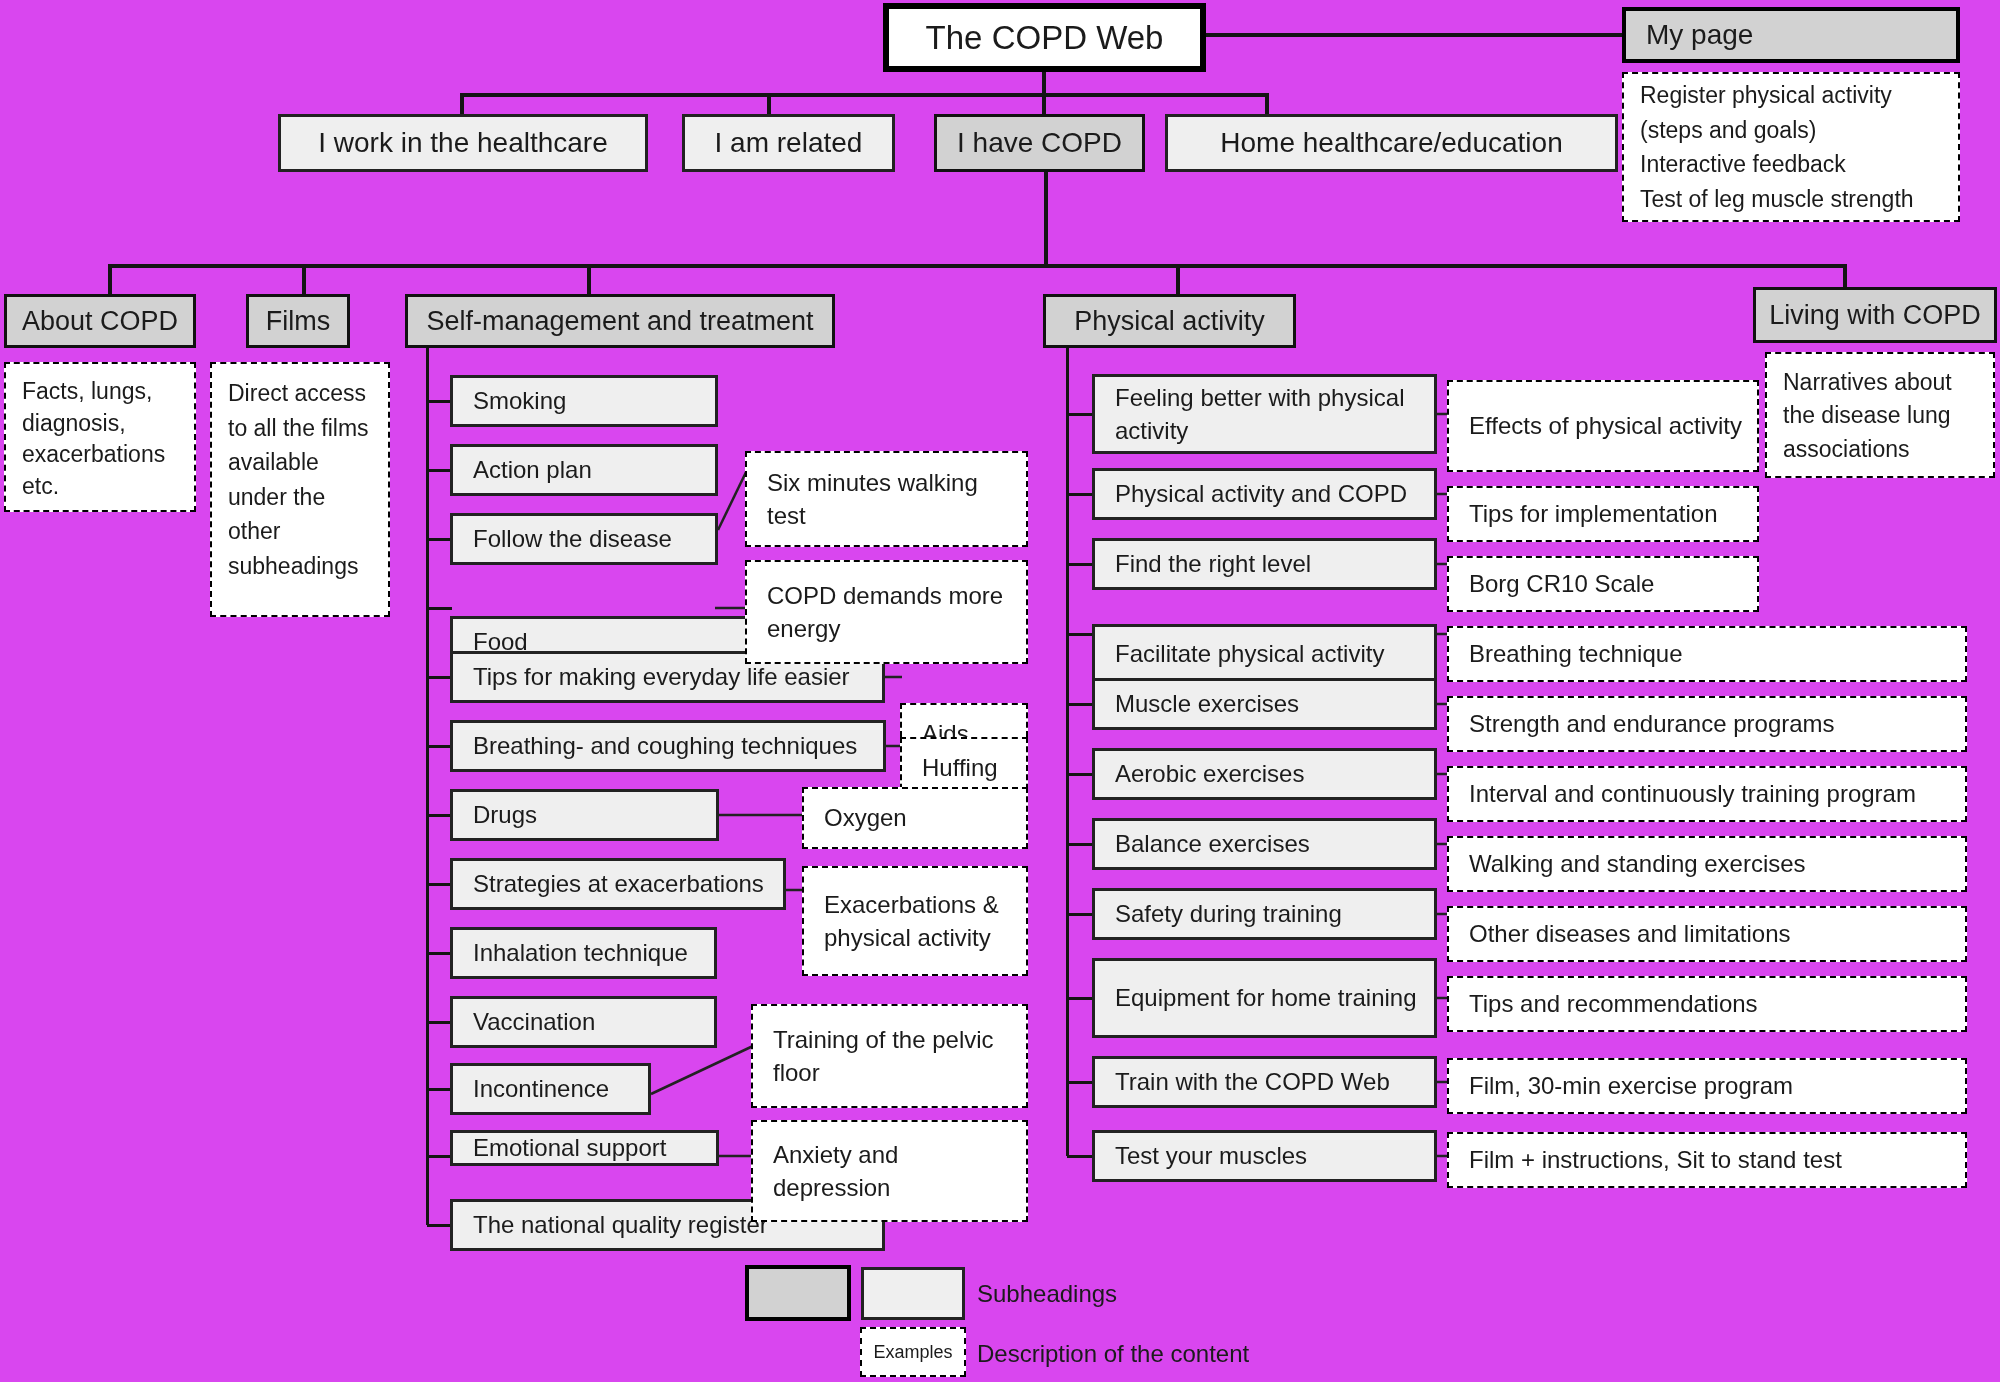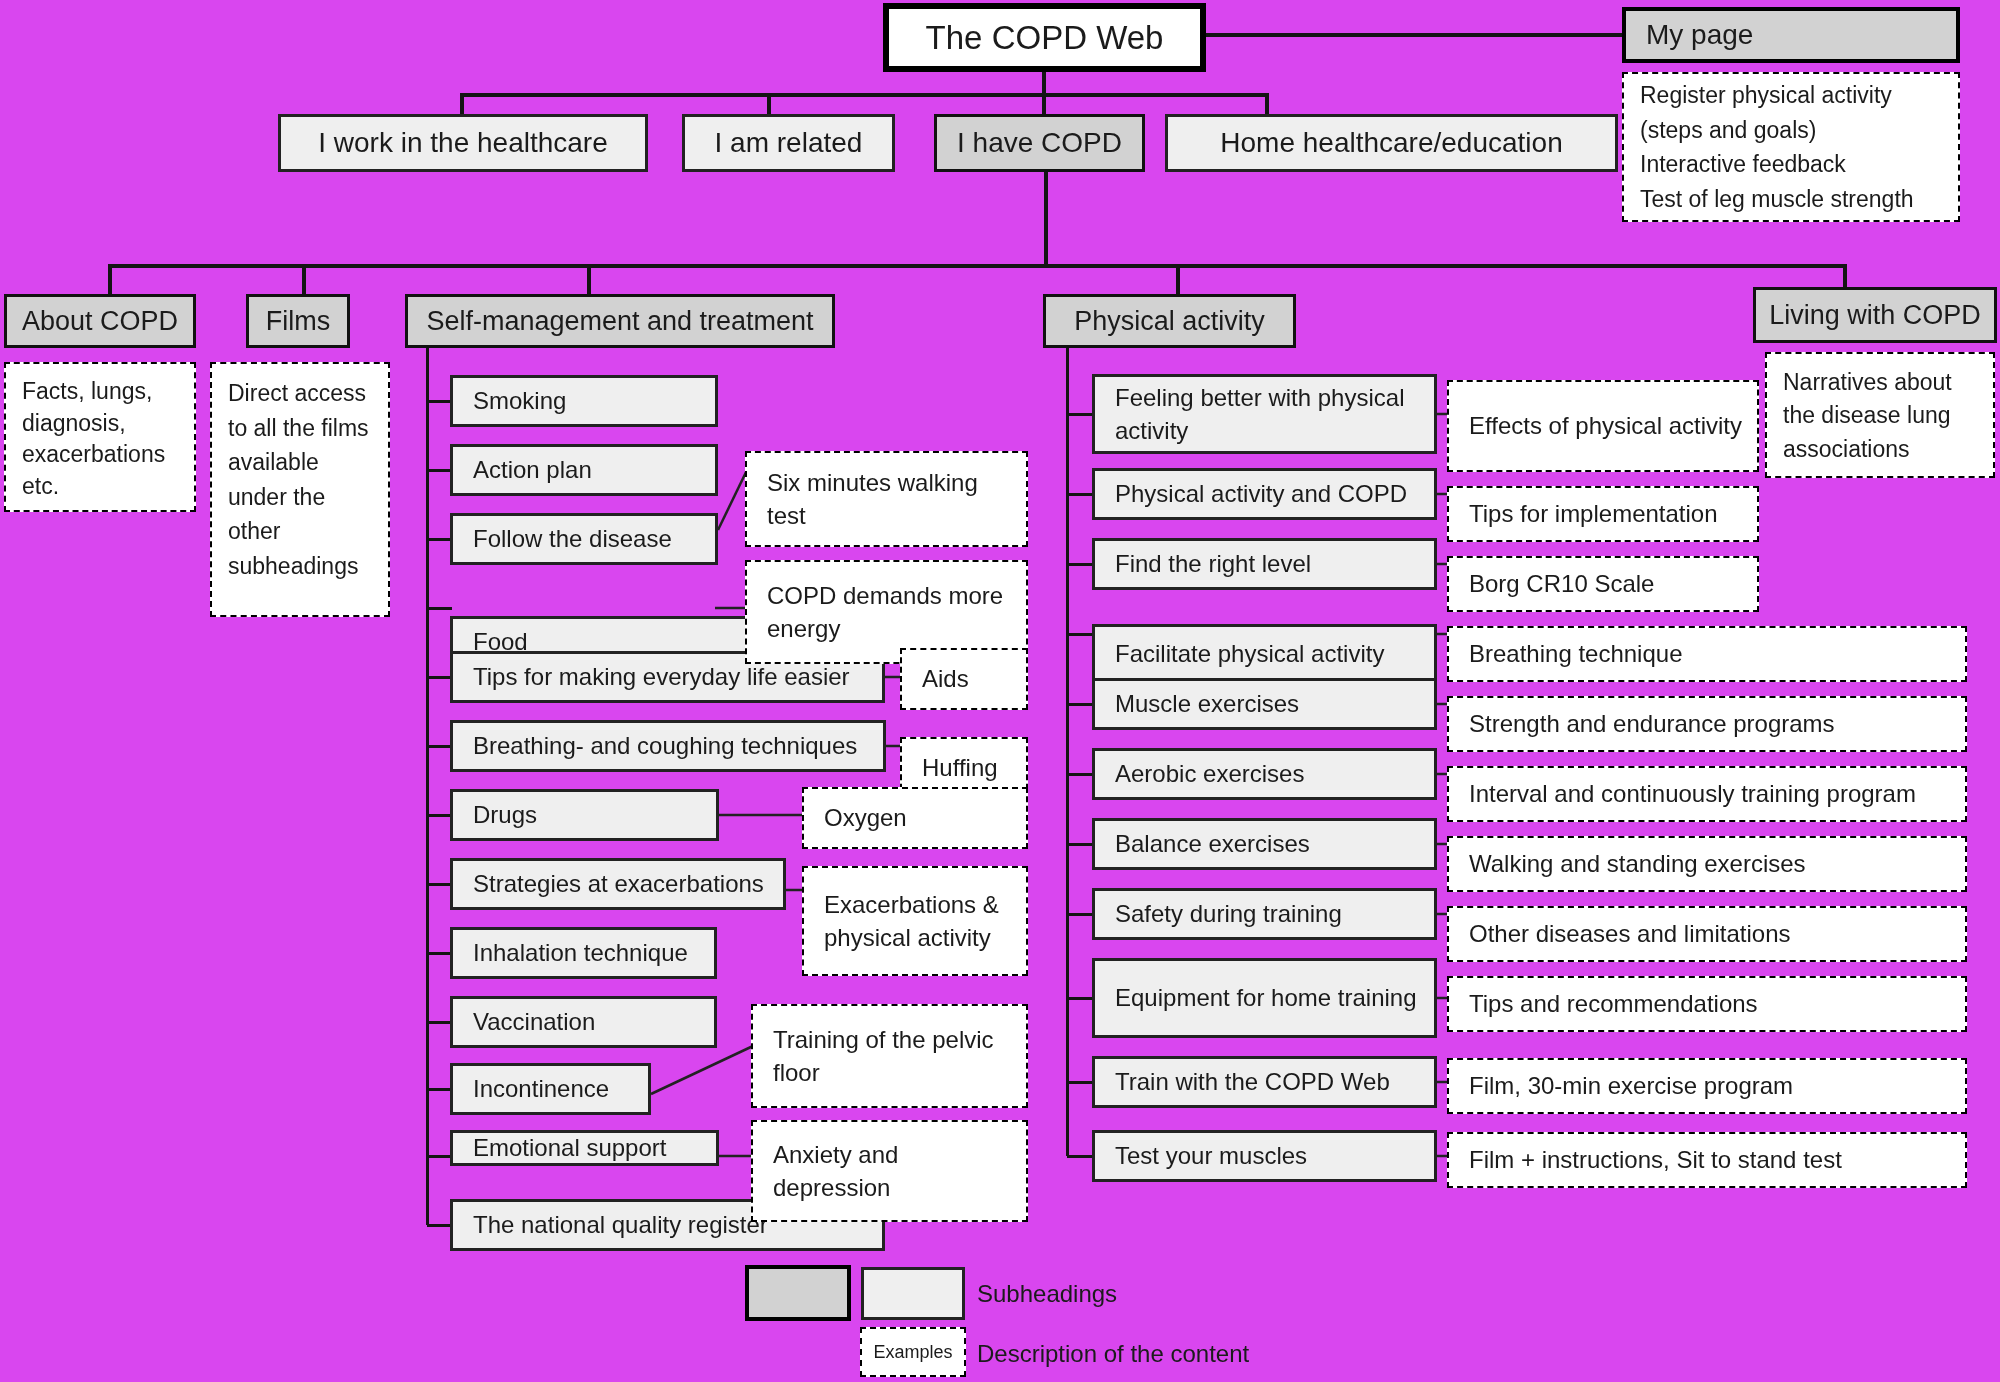--- a/index.html
+++ b/index.html
@@ -128,21 +128,21 @@
   <div class="box solid pad fs24" style="left:450px;top:789px;width:269px;height:52px;">Drugs</div>
   <div class="box solid pad fs24" style="left:450px;top:858px;width:336px;height:52px;">Strategies at exacerbations</div>
   <div class="box solid pad fs24" style="left:450px;top:927px;width:267px;height:52px;">Inhalation technique</div>
   <div class="box solid pad fs24" style="left:450px;top:996px;width:267px;height:52px;">Vaccination</div>
   <div class="box solid pad fs24" style="left:450px;top:1063px;width:201px;height:52px;">Incontinence</div>
   <div class="box solid pad fs24" style="left:450px;top:1130px;width:269px;height:36px;">Emotional support</div>
   <div class="box solid pad fs24" style="left:450px;top:1199px;width:435px;height:52px;">The national quality register</div>
 
   <div class="box dash pad ml fs24" style="left:745px;top:451px;width:283px;height:96px;">Six minutes walking test</div>
   <div class="box dash pad ml fs24" style="left:745px;top:560px;width:283px;height:104px;">COPD demands more energy</div>
-  <div class="box dash pad fs24" style="left:900px;top:648px;width:128px;height:62px;">Aids</div>
+  <div class="box dash pad fs24" style="left:900px;top:703px;width:128px;height:62px;">Aids</div>
   <div class="box dash pad fs24" style="left:900px;top:737px;width:128px;height:62px;">Huffing</div>
   <div class="box dash pad fs24" style="left:802px;top:787px;width:226px;height:62px;">Oxygen</div>
   <div class="box dash pad ml fs24" style="left:802px;top:866px;width:226px;height:110px;">Exacerbations &amp; physical activity</div>
   <div class="box dash pad ml fs24" style="left:751px;top:1004px;width:277px;height:104px;">Training of the pelvic floor</div>
   <div class="box dash pad ml fs24" style="left:751px;top:1120px;width:277px;height:102px;">Anxiety and depression</div>
 
   <div class="box solid pad ml fs24" style="left:1092px;top:374px;width:345px;height:80px;">Feeling better with physical activity</div>
   <div class="box solid pad fs24" style="left:1092px;top:468px;width:345px;height:52px;">Physical activity and COPD</div>
   <div class="box solid pad fs24" style="left:1092px;top:538px;width:345px;height:52px;">Find the right level</div>
   <div class="box solid pad fs24" style="left:1092px;top:624px;width:345px;height:59px;">Facilitate physical activity</div>

